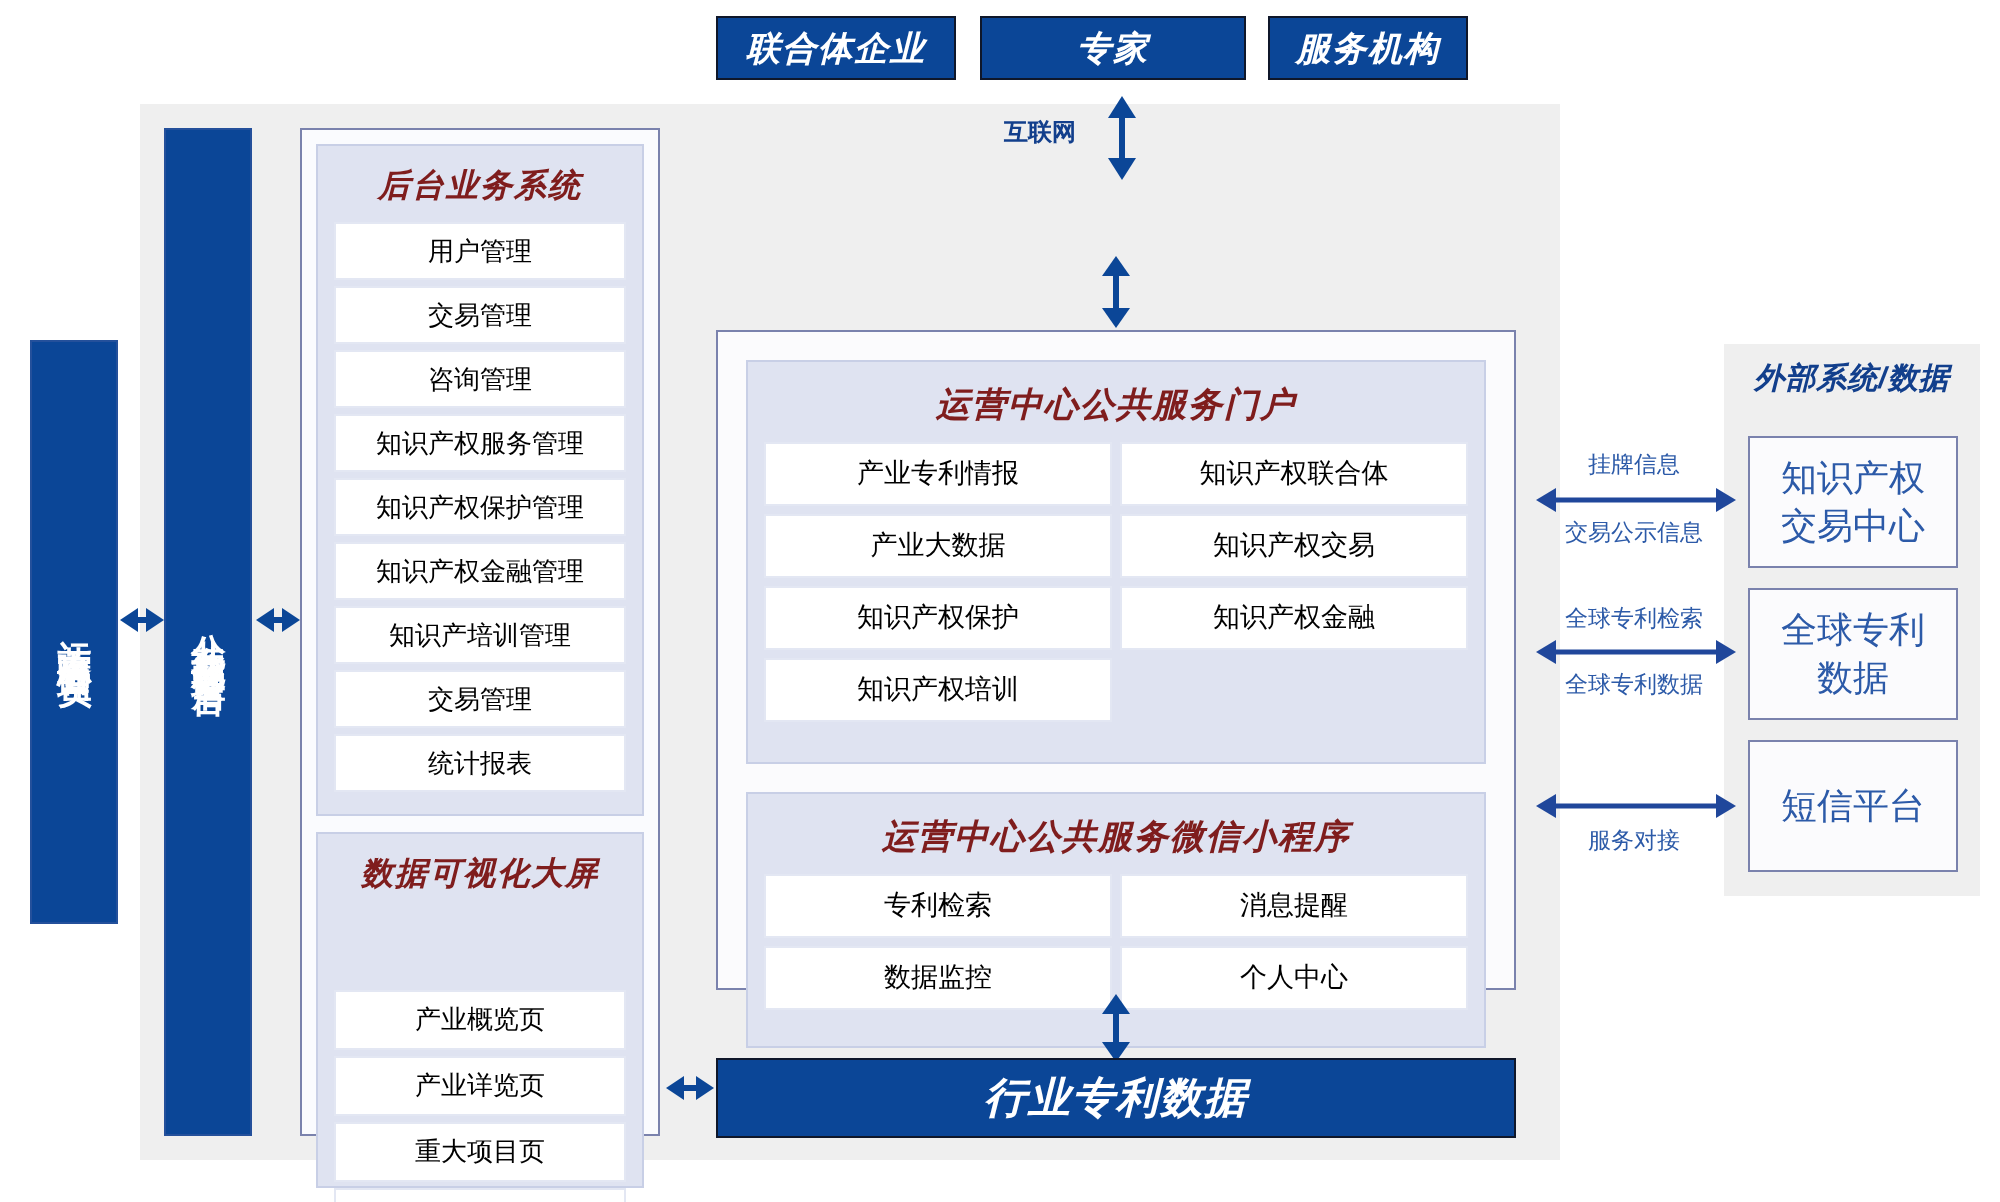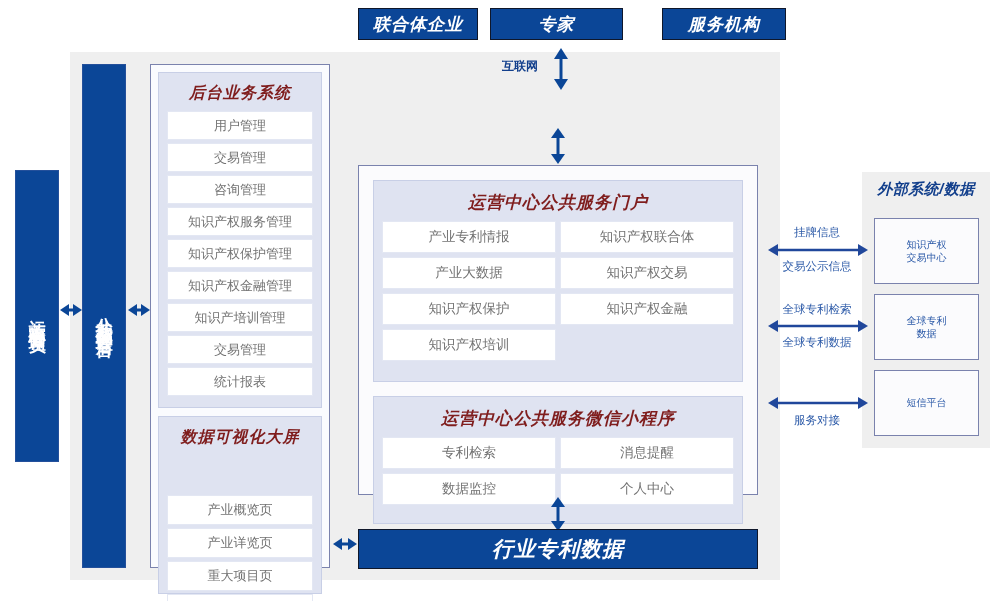--- a/index.html
+++ b/index.html
@@ -41,21 +41,21 @@
     background:#dfe3f1;border:1px solid #c8cfe6;
     padding:6px 8px 8px 8px;
   }
   .group-title{
     color:#7f1d1d;font-weight:bold;font-style:italic;
     font-size:16px;text-align:center;letter-spacing:1px;
     padding:4px 0 7px 0;
   }
   .cell{
     background:#ffffff;border:1px solid #e3e7f3;
-    color:#737373;font-size:13px;
+    color:#000000;font-size:13px;
     display:flex;align-items:center;justify-content:center;
     text-align:left;line-height:1.2;
   }
 
   
   .list-cell{height:27px;margin-bottom:3px;}
   .list-cell:last-child{margin-bottom:0;}
 
   
   .white-frame{background:#fafbfe;border:1px solid #7a82ad;}
@@ -68,21 +68,21 @@
   .grid2 .cell{height:30px;font-size:13.5px;}
 
   
   .ext-panel{background:#efefef;}
   .ext-title{
     color:#123f8c;font-weight:bold;font-style:italic;font-size:15px;
     text-align:center;letter-spacing:.5px;
   }
   .ext-box{
     background:#fbfbfd;border:1px solid #7a82ad;
-    color:#2c5aa8;font-size:10px;line-height:1.35;
+    color:#2c5aa8;font-size:18px;line-height:1.35;
     display:flex;align-items:center;justify-content:center;text-align:center;
   }
 
   
   .conn-label{
     color:#2c5aa8;font-size:11.5px;white-space:nowrap;text-align:center;
   }
   .conn-label.dark{color:#123f8c;font-weight:bold;font-size:12px;}
 
   svg.arrow{position:absolute;overflow:visible;}
@@ -91,21 +91,21 @@
 <body>
 
 <div class="canvas">
 
   <div class="abs blue-box" style="left:358px;top:8px;width:120px;height:32px;font-size:17px;">
     <span>联合体企业</span>
   </div>
   <div class="abs blue-box" style="left:490px;top:8px;width:133px;height:32px;font-size:17px;">
     <span>专家</span>
   </div>
-  <div class="abs blue-box" style="left:634px;top:8px;width:124px;height:32px;font-size:17px;margin-left:28px;">
+  <div class="abs blue-box" style="left:634px;top:8px;width:100px;height:32px;font-size:17px;">
     <span>服务机构</span>
   </div>
 
   <div class="abs gray-panel" style="left:70px;top:52px;width:710px;height:528px;"></div>
 
   <div class="abs conn-label dark" style="left:489px;top:58px;width:62px;">
     <span>互联网</span>
   </div>
   <svg class="arrow" style="left:549px;top:48px;" width="24" height="42" viewBox="0 0 24 42">
     <line x1="12" y1="8" x2="12" y2="34" stroke="#0b4697" stroke-width="3"></line>

